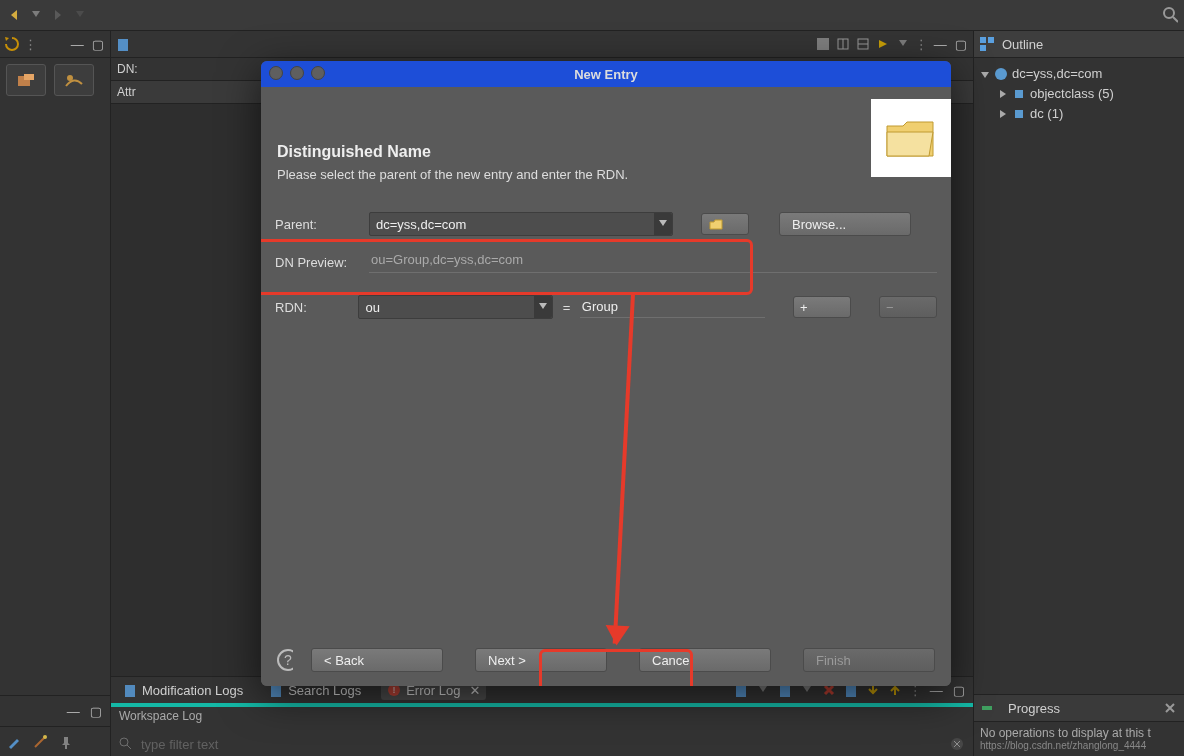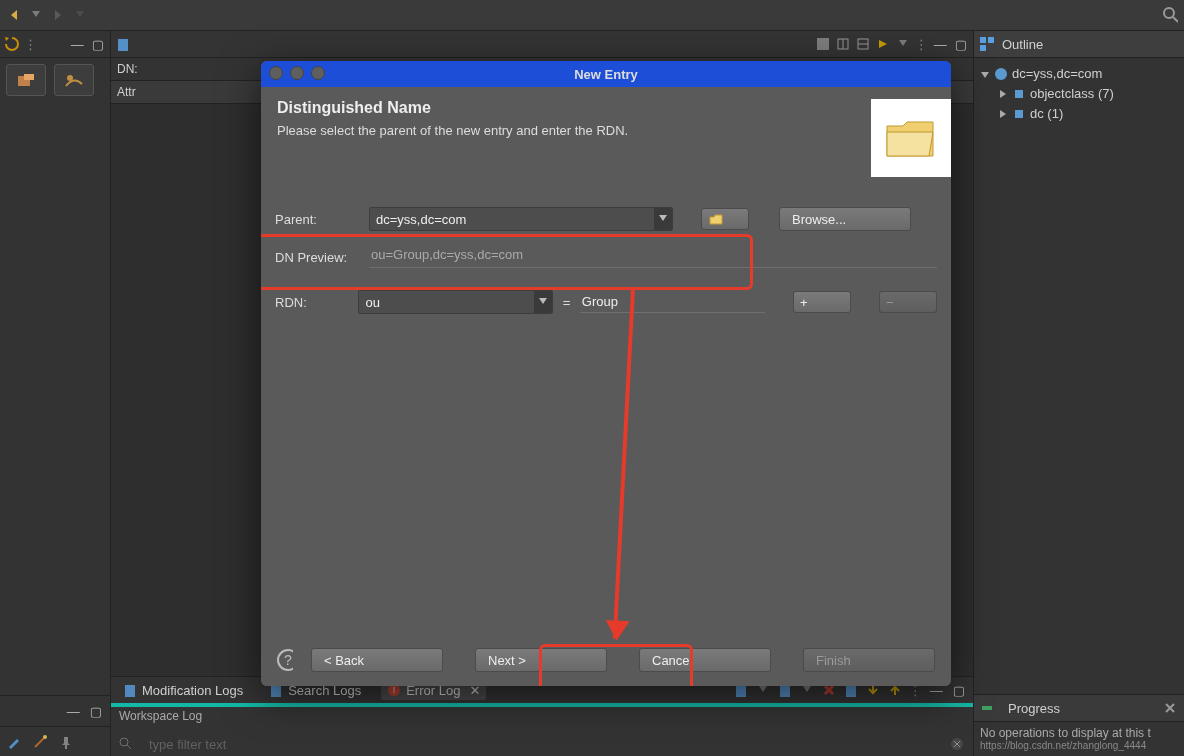--- a/index.html
+++ b/index.html
@@ -69,21 +69,21 @@
   .logs-tab {
     display:flex; align-items:center; gap:5px; padding:2px 6px;
     border-radius:3px; cursor:pointer;
   }
   .logs-tab.active { background:#4a4a4a; }
   .logs-tabbar .right-icons { margin-left:auto; display:flex; align-items:center; gap:6px; }
   .workspace-log-head {
     height:20px; padding:2px 8px; font-size:12px; color:#aaa;
   }
   .filter-line {
-    height:22px; padding:2px 8px; display:flex; align-items:center; gap:14px; opacity:.7;
+    height:22px; padding:2px 8px; display:flex; align-items:center; gap:6px; opacity:.7;
   }
 
   .col-right {
     width:210px; background:#333; border-left:1px solid #222; display:flex; flex-direction:column;
   }
   .outline-tab {
     height:26px; display:flex; align-items:center; gap:6px; padding:0 6px;
     border-bottom:1px solid #222; background:#3e3e3e;
   }
   .tree {
@@ -115,21 +115,21 @@
   }
   .traffic-lights {
     position:absolute; left:8px; top:5px; display:flex; gap:7px;
   }
   .traffic-lights span {
     width:12px; height:12px; border-radius:50%; background:#5f5f5f; border:1px solid #444;
   }
   .modal-header {
     display:flex; padding:12px 0 12px 16px; background:#5a5a5a;
   }
-  .modal-header-text { flex:1; }
+  .modal-header-text { flex:1;margin-top:44px; }
   .modal-header-title { color:#eee; font-size:16px; font-weight:600; }
   .modal-header-sub { color:#ddd; margin-top:6px; font-size:13px; }
   .modal-header-icon {
     width:80px; height:78px; background:#fff; display:flex; align-items:center; justify-content:center;
   }
   .modal-body {
     flex:1; padding:18px 14px 8px 14px; position:relative;
   }
   .form-row {
     display:flex; align-items:center; margin-bottom:16px; gap:8px;
@@ -537,21 +537,21 @@
           </svg>
         <span>dc=yss,dc=com</span>
       </div>
       <div class="tree-row indent1">
         <svg width="10" height="10">
             <path d="M2 1 L8 5 L2 9 Z" fill="#aaa"></path>
           </svg>
         <svg width="14" height="14">
             <rect x="3" y="3" width="8" height="8" fill="#5a9ad0"></rect>
           </svg>
-        <span>objectclass (7)</span>
+        <span>objectclass (5)</span>
       </div>
       <div class="tree-row indent1">
         <svg width="10" height="10">
             <path d="M2 1 L8 5 L2 9 Z" fill="#aaa"></path>
           </svg>
         <svg width="14" height="14">
             <rect x="3" y="3" width="8" height="8" fill="#5a9ad0"></rect>
           </svg>
         <span>dc (1)</span>
       </div>

